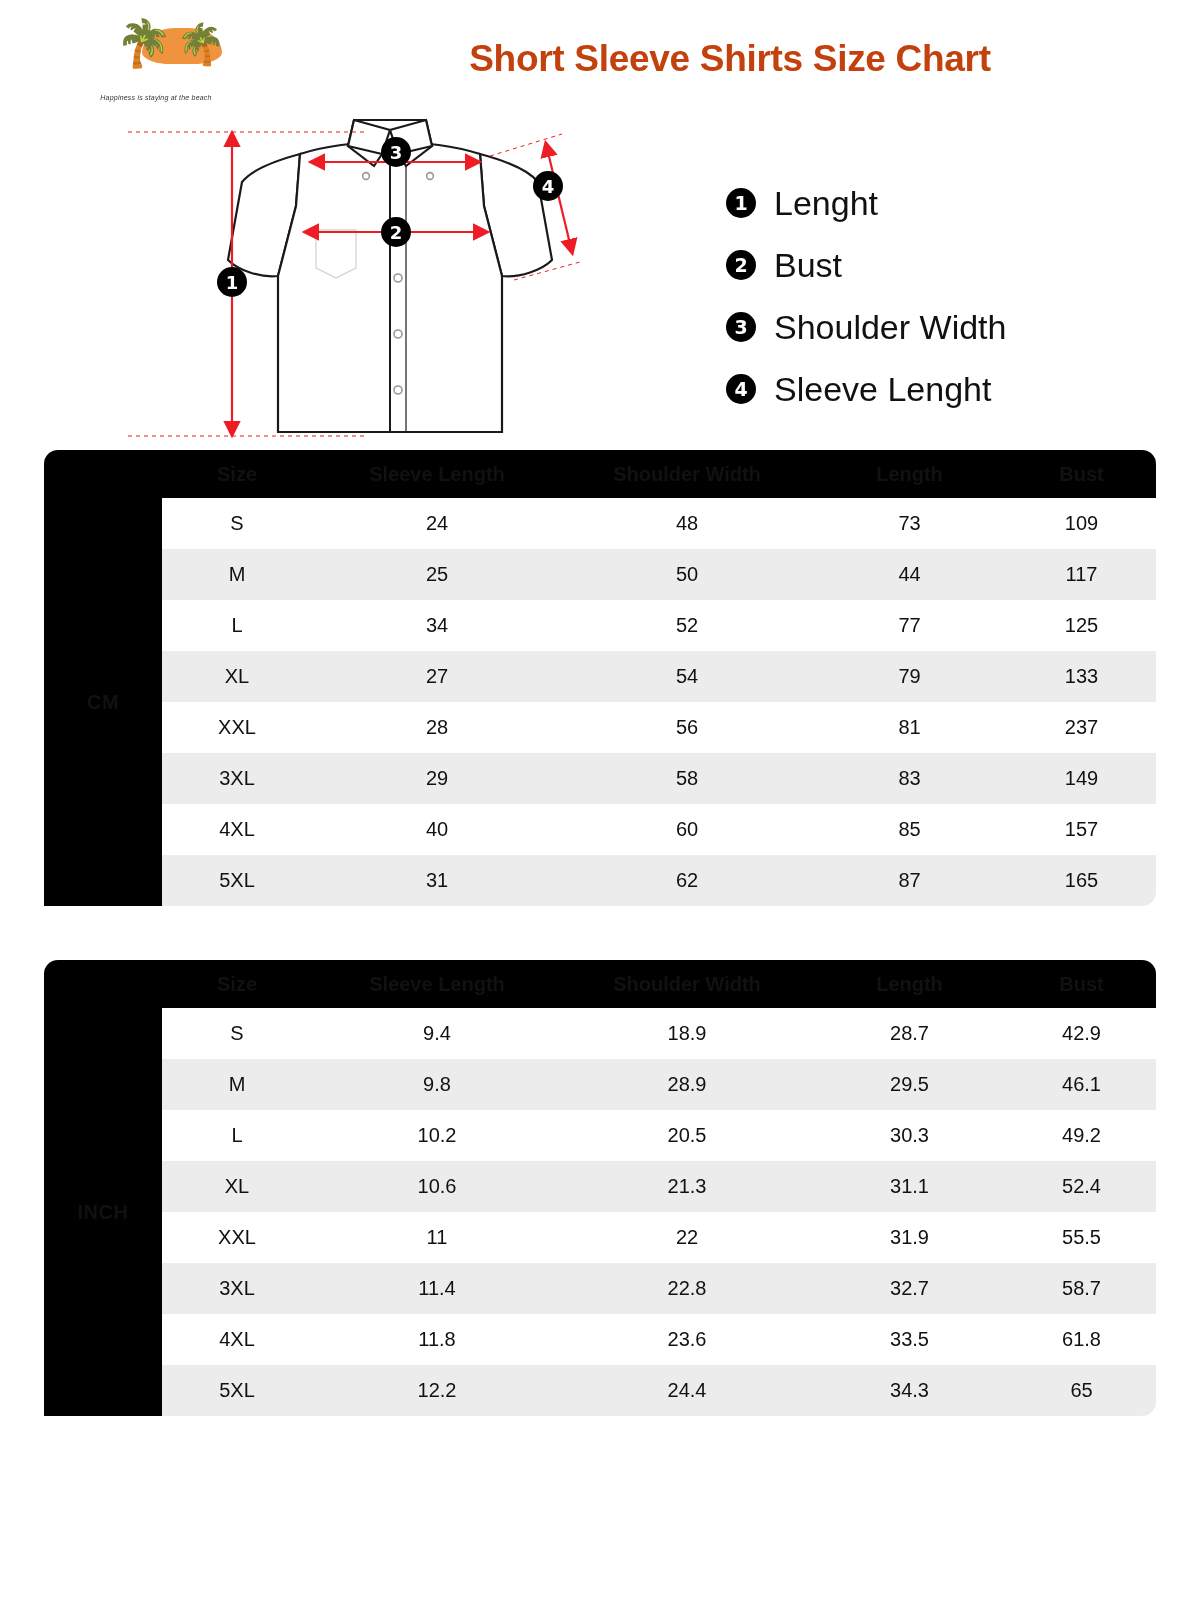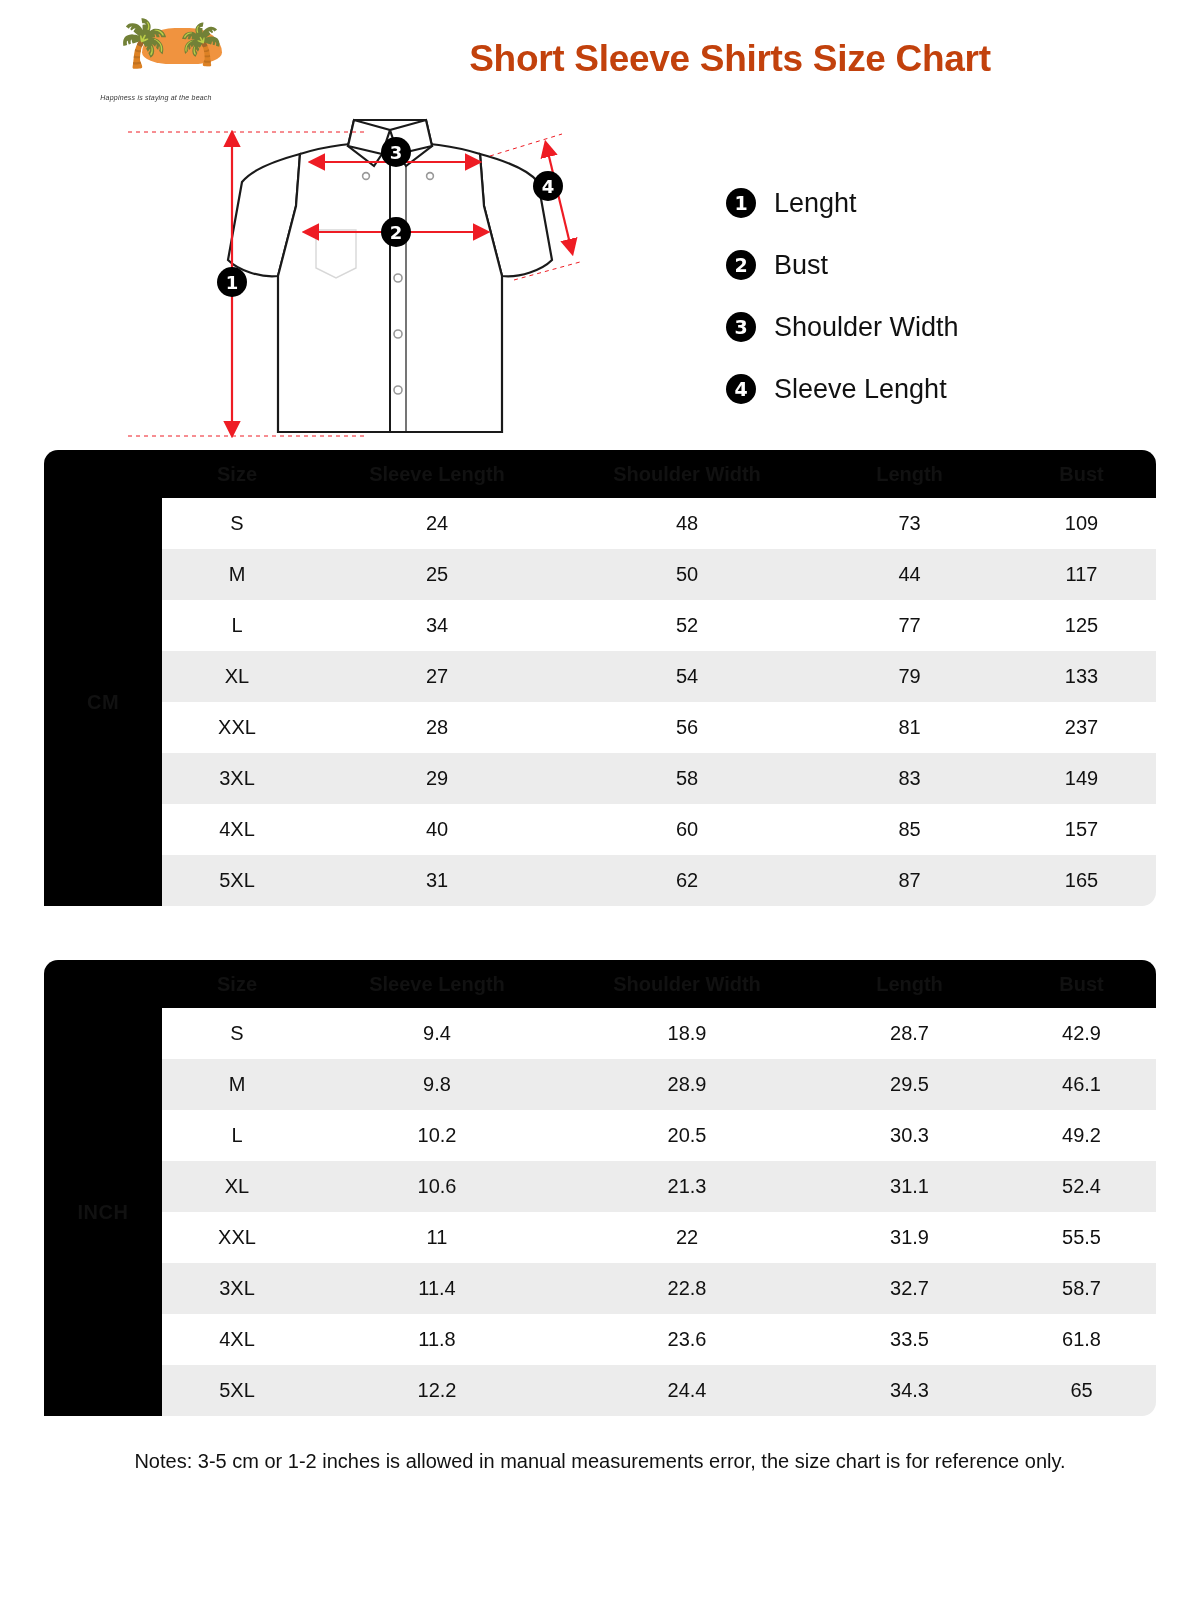--- a/index.html
+++ b/index.html
@@ -118,21 +118,21 @@
     font-size: 19px;
     font-weight: bold;
     display: flex;
     align-items: center;
     justify-content: center;
     flex: none;
     font-family: "DejaVu Sans", sans-serif;
   }
   .legend-label {
     margin-left: 18px;
-    font-size: 27px;
+    font-size: 34px;
     color: #111;
   }
 
   
   .table-block {
     position: relative;
     margin: 0 44px;
   }
   table.size-table {
     border-collapse: collapse;
@@ -465,14 +465,13 @@
           <td>5XL</td>
           <td>12.2</td>
           <td>24.4</td>
           <td>34.3</td>
           <td>65</td>
         </tr>
       </tbody>
     </table>
   </div>
 
-  <div class="notes">Notes: 3-5 cm or 1-2 inches is allowed in manual measurements error, the size chart is for reference only.</div>
 </div>
 
 </body></html>

